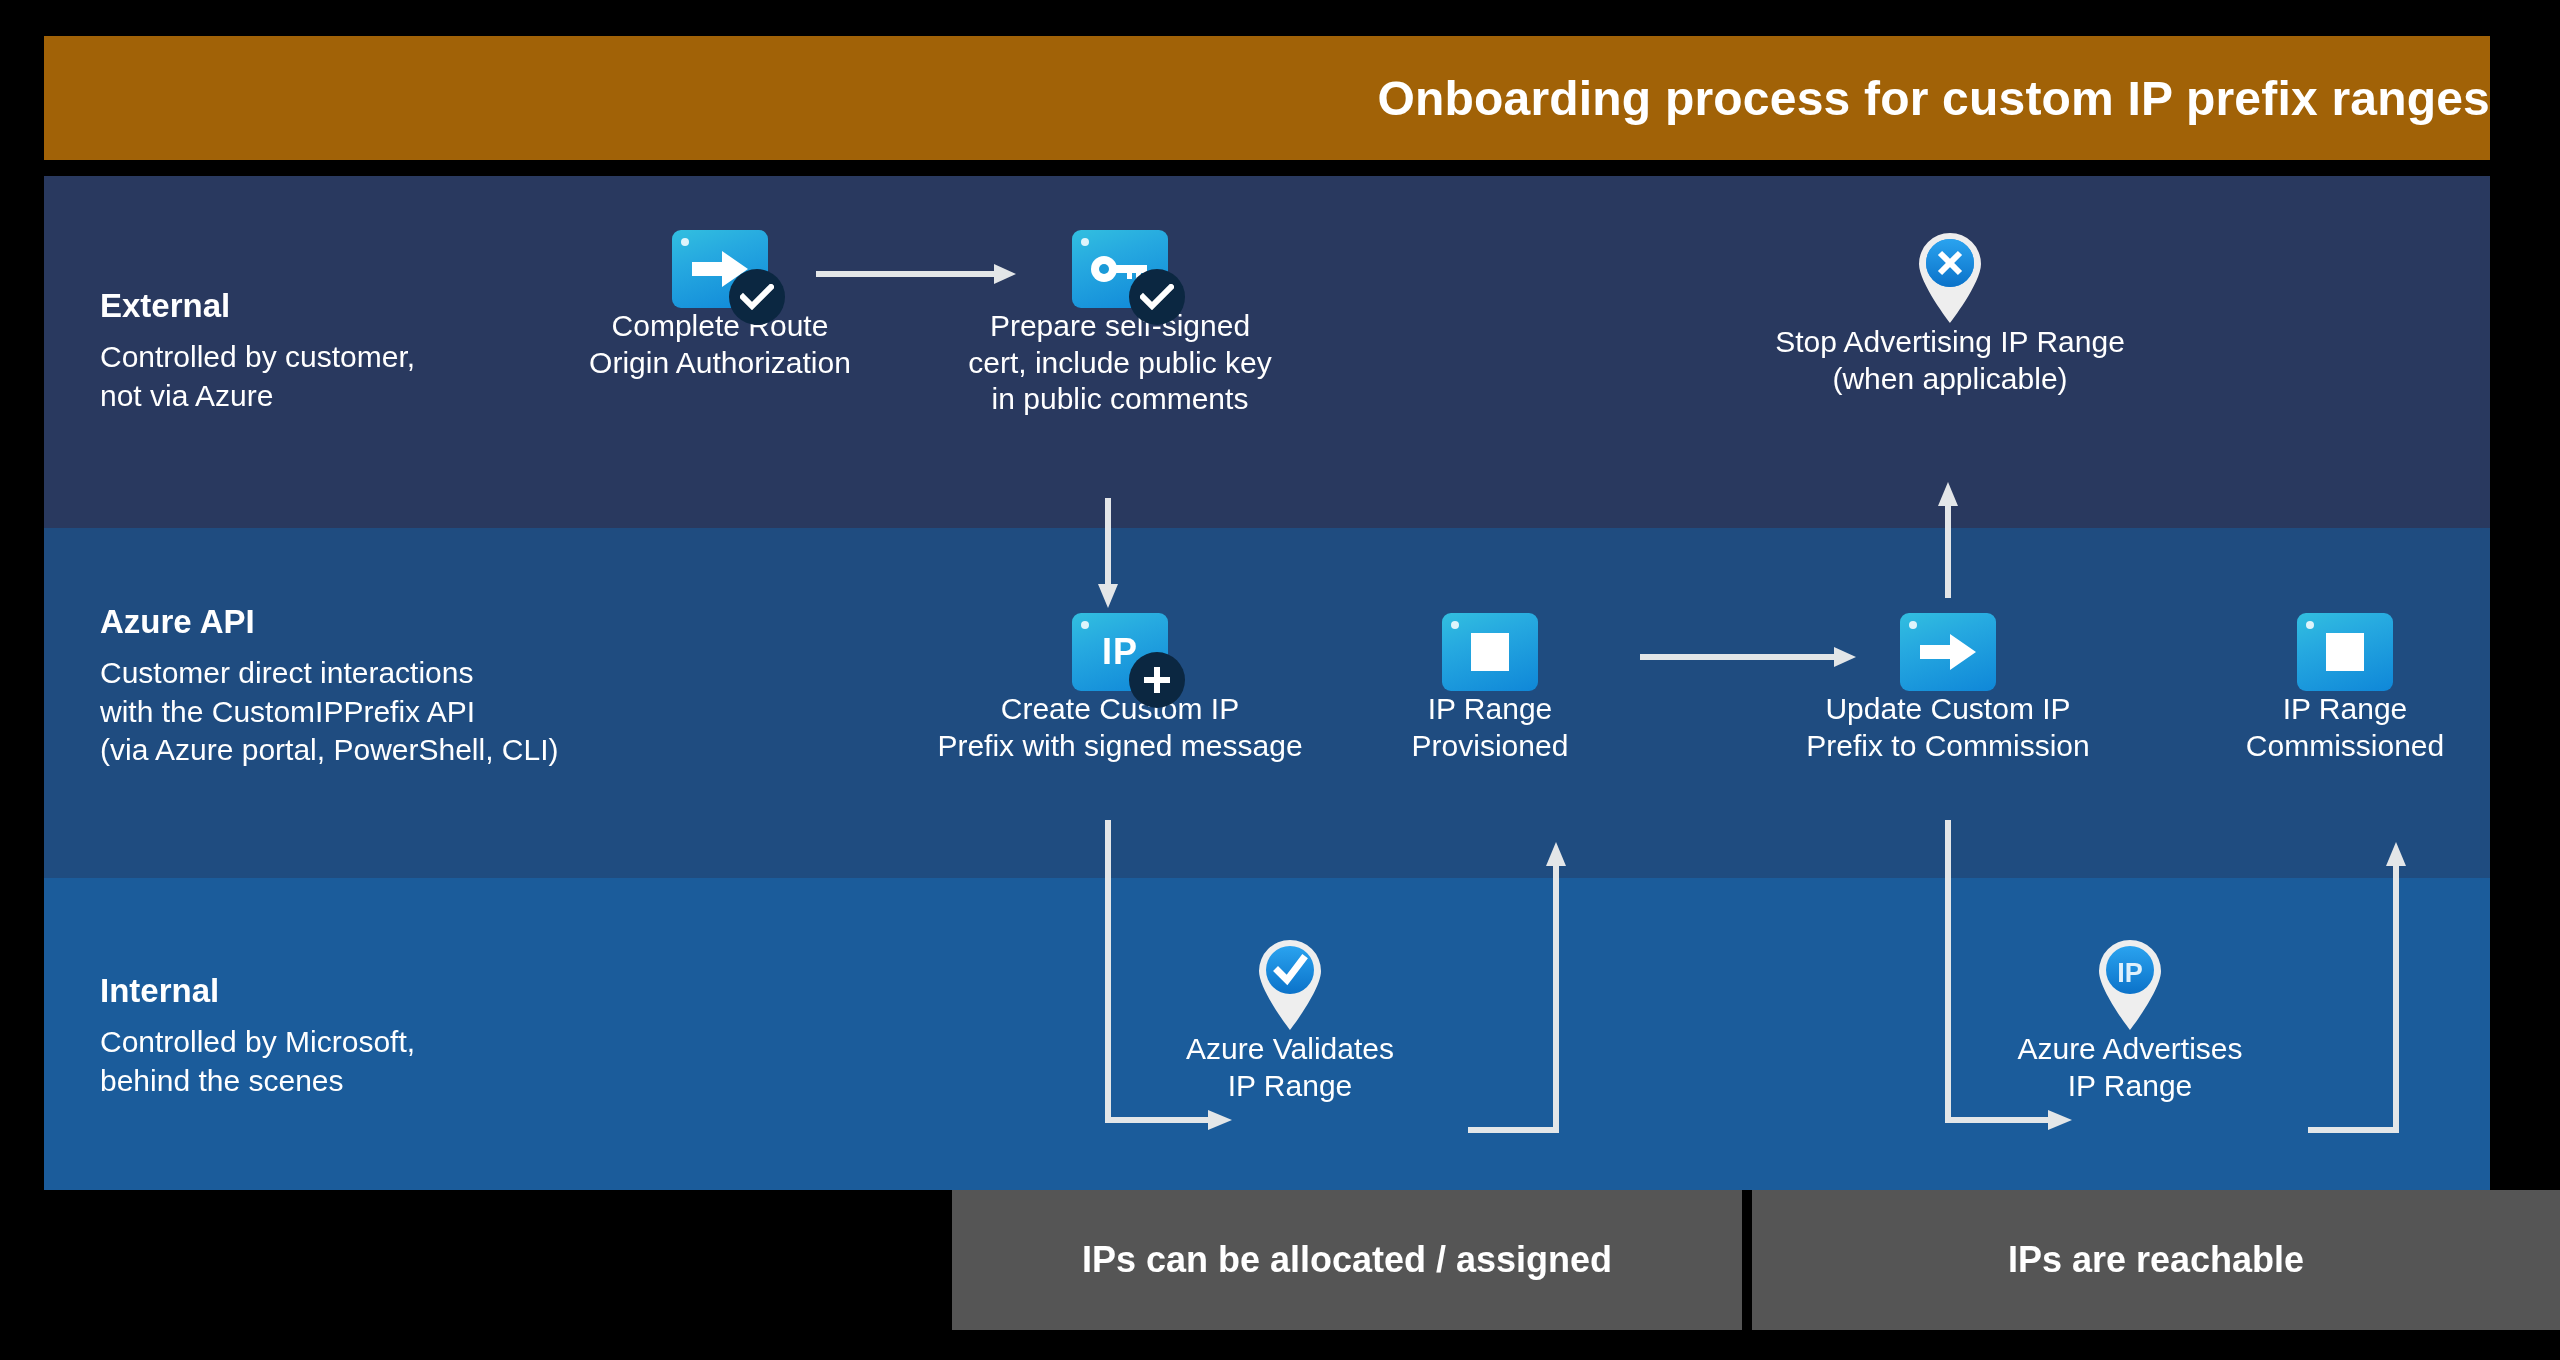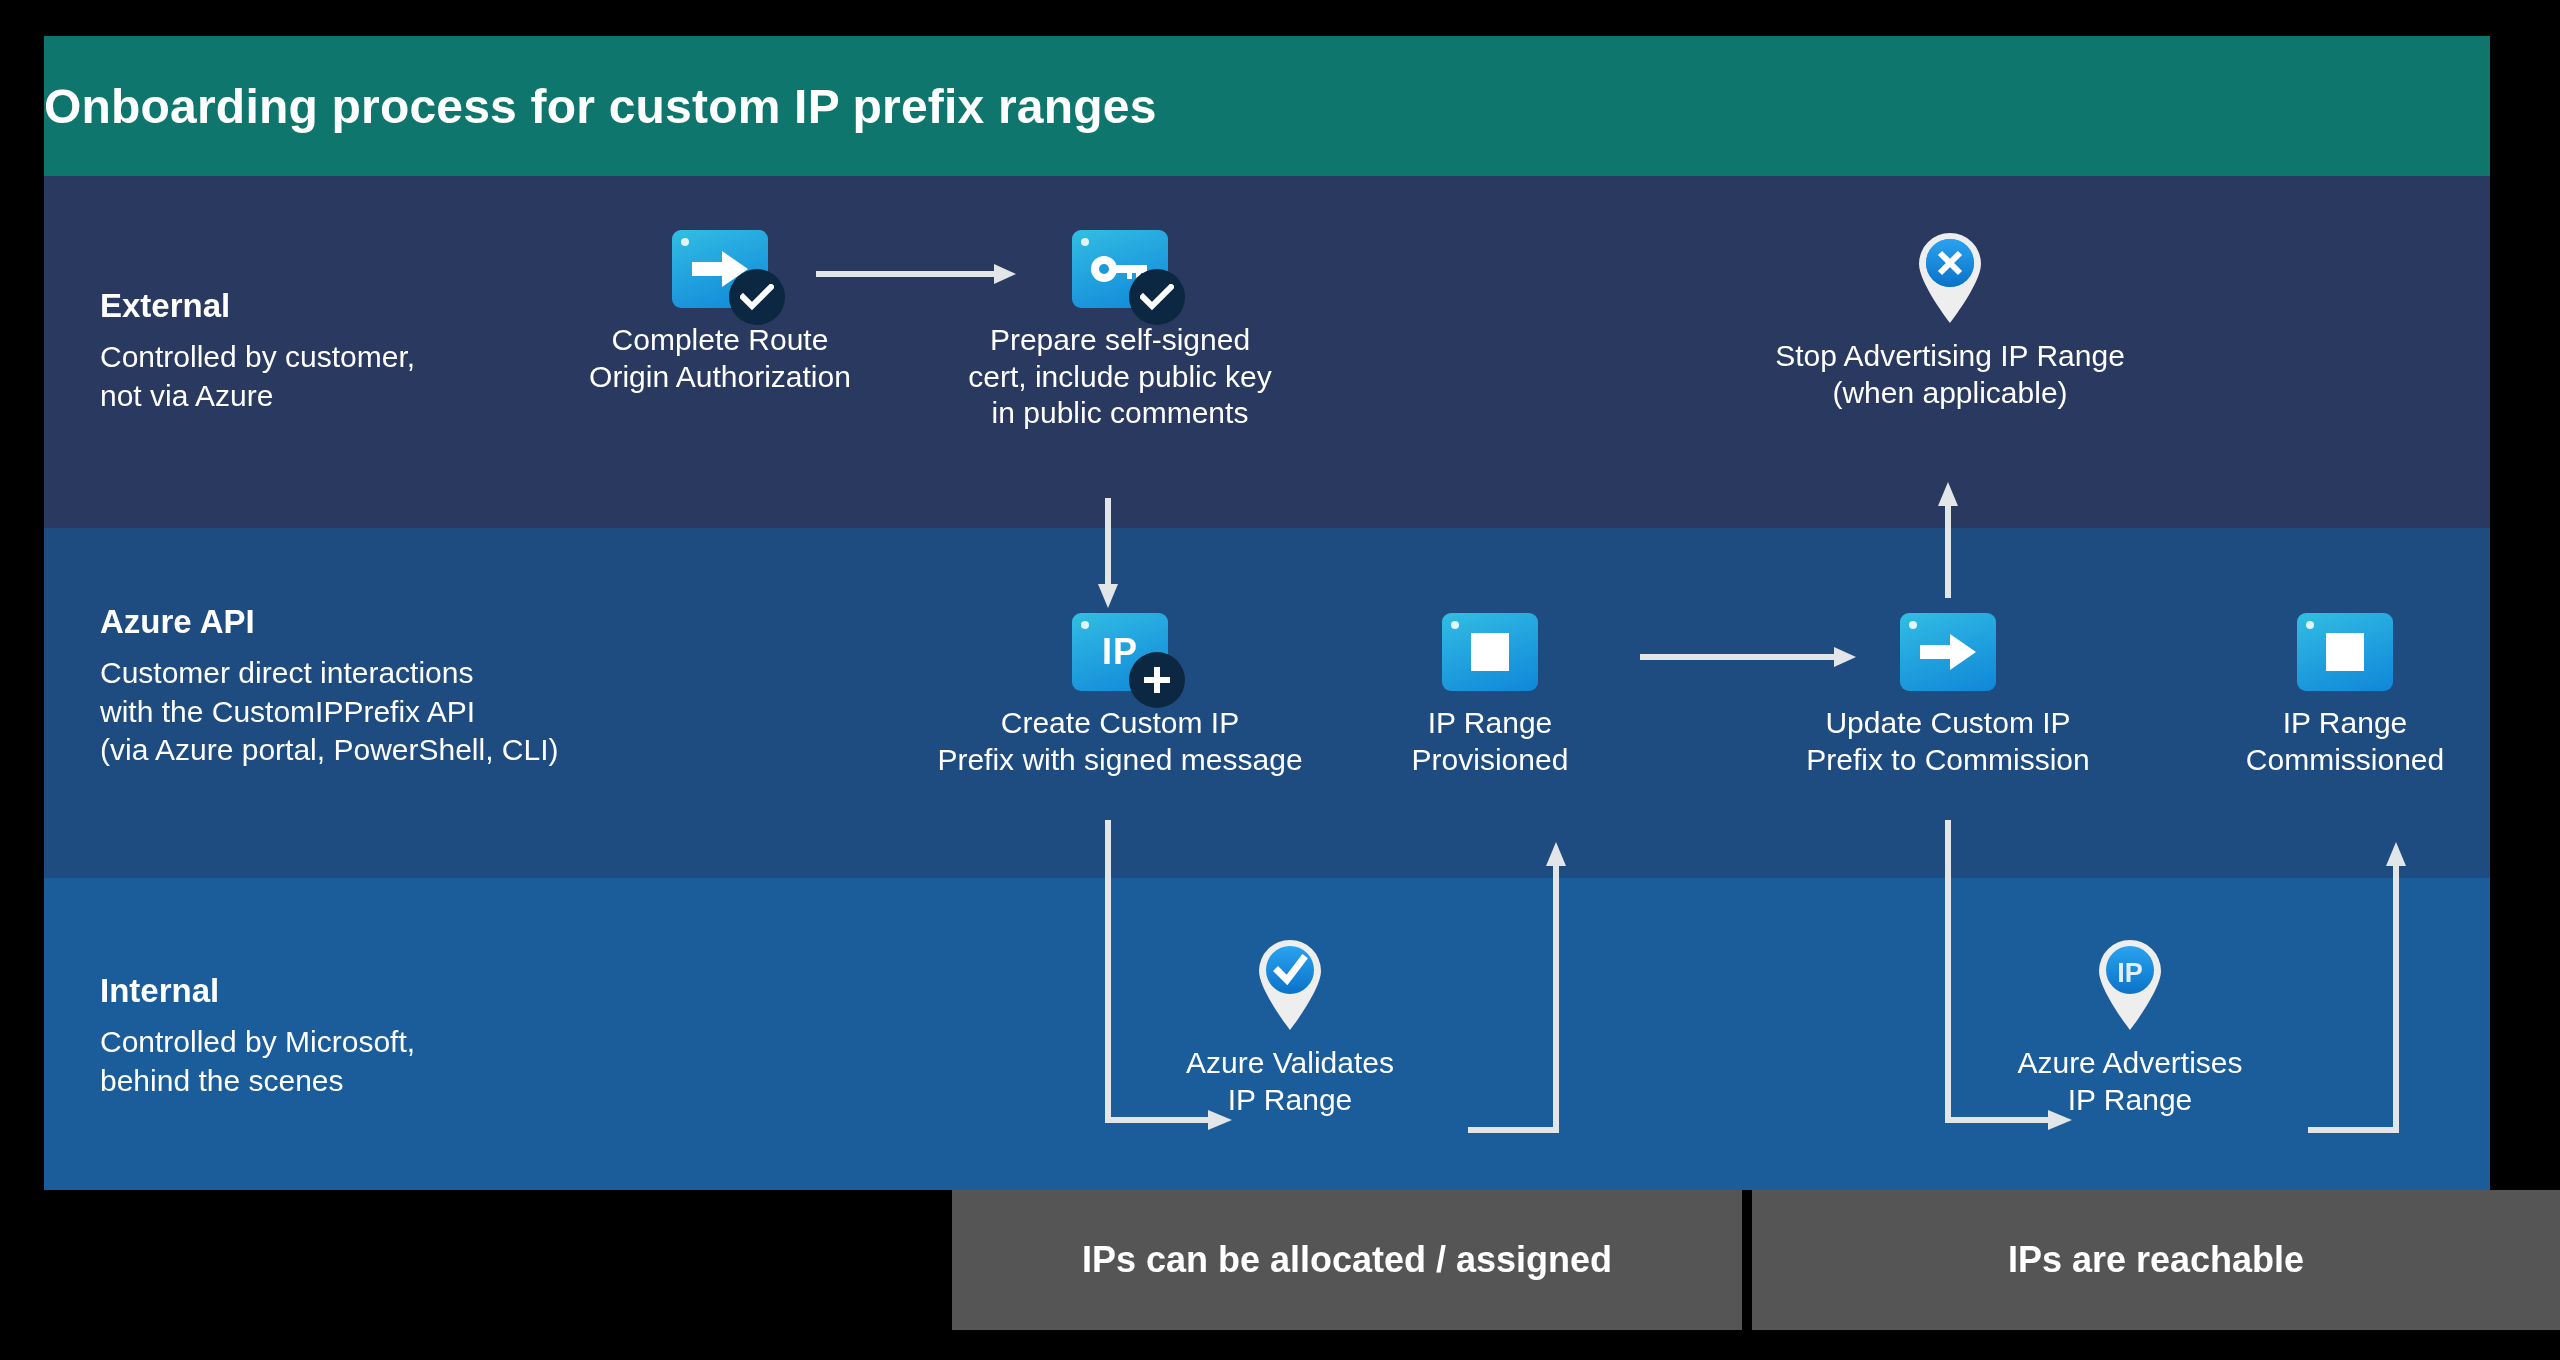--- a/index.html
+++ b/index.html
@@ -1,33 +1,33 @@
 <!DOCTYPE html>
 <html><head>
 <meta charset="utf-8">
 <style>
   html,body{margin:0;padding:0;background:#000;}
   body{width:2560px;height:1360px;overflow:hidden;font-family:"Liberation Sans",sans-serif;}
   #stage{position:relative;width:2560px;height:1360px;background:#000;}
 
-  .title-bar{position:absolute;left:44px;top:36px;width:2446px;height:140px;background:#0f766e;
-    display:flex;align-items:center;justify-content:flex-start;}
+  .title-bar{position:absolute;left:44px;top:36px;width:2446px;height:124px;background:#a16207;
+    display:flex;align-items:center;justify-content:flex-end;}
   .title-bar .ttl{color:#ffffff;font-size:48px;font-weight:bold;letter-spacing:.2px;}
 
   .band{position:absolute;left:44px;width:2446px;}
   .band-external{top:176px;height:352px;background:#29395f;}
   .band-api{top:528px;height:350px;background:#1f4c80;}
   .band-internal{top:878px;height:312px;background:#1b5c9b;}
 
   .lane-label{position:absolute;left:100px;color:#ffffff;}
   .lane-title{font-size:33px;font-weight:bold;margin:8px 0 14px 0;line-height:1.1;}
   .lane-sub{font-size:30px;line-height:1.28;font-weight:400;}
 
   .node{position:absolute;text-align:center;color:#ffffff;}
-  .node .caption{font-size:30px;line-height:1.22;white-space:pre-line;margin-top:14px;}
+  .node .caption{font-size:30px;line-height:1.22;white-space:pre-line;}
 
   
   .sq-icon{position:relative;width:96px;height:78px;margin:0 auto;
     background:linear-gradient(160deg,#32bfe0 0%,#26a9e0 35%,#0f87d8 100%);
     border-radius:9px;}
   .sq-icon .dot{position:absolute;left:9px;top:8px;width:8px;height:8px;border-radius:50%;
     background:rgba(255,255,255,.85);}
   .sq-icon .glyph{position:absolute;inset:0;display:flex;align-items:center;justify-content:center;}
   .sq-icon .glyph svg{display:block;}
   .sq-icon .ip-text{position:absolute;inset:0;display:flex;align-items:center;justify-content:center;

